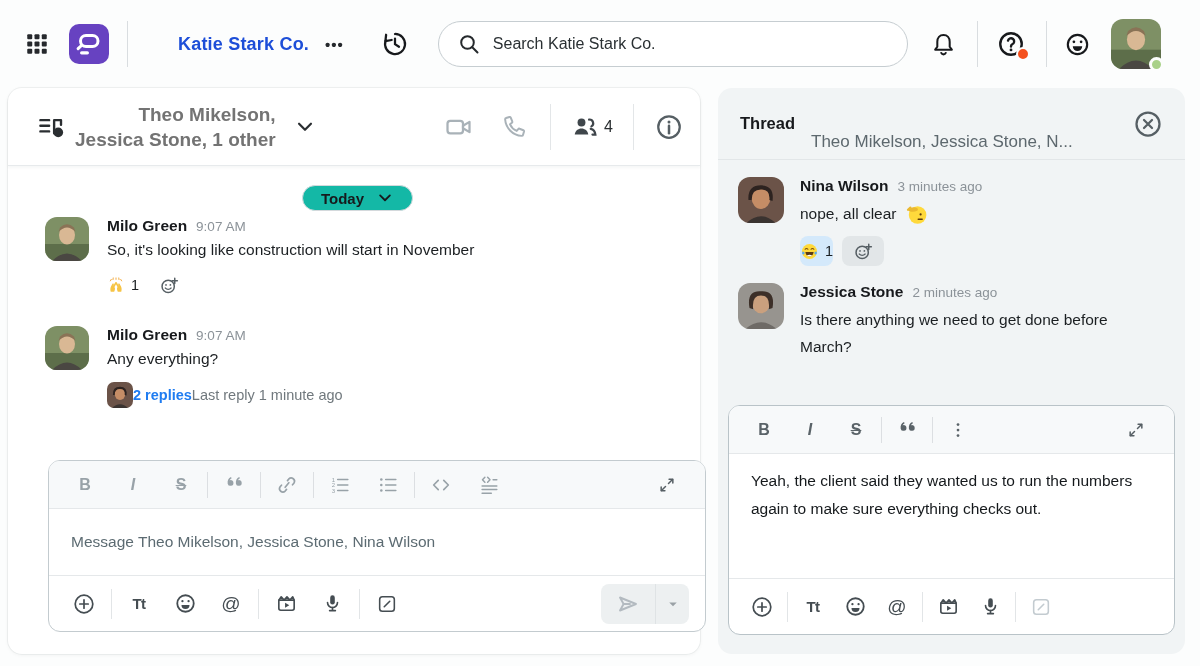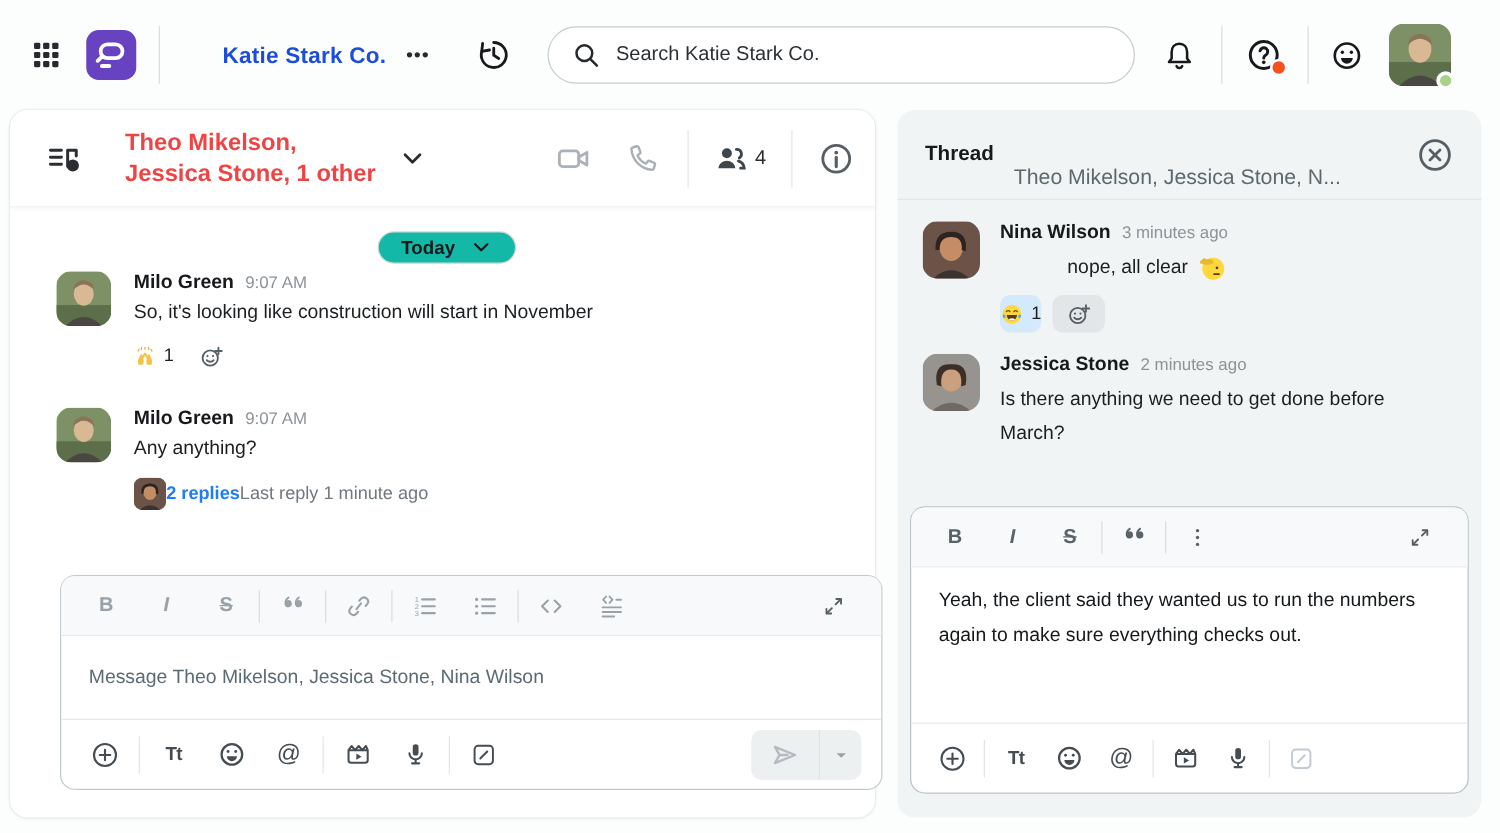--- a/index.html
+++ b/index.html
@@ -28,21 +28,21 @@
   .user-avatar .ph { border-radius:12px; overflow:hidden; width:50px; height:50px; }
   .status-dot { position:absolute; right:-3px; bottom:-3px; width:15px; height:15px; border-radius:50%; background:#a9d189; border:3px solid #fcfdfd; }
 
   
   .chat-panel { position:absolute; left:8px; top:88px; width:692px; height:566px; background:#fff; border-radius:14px; box-shadow:0 0 0 1px rgba(20,30,40,.05), 0 1px 4px rgba(20,30,40,.05); }
   .thread-panel { position:absolute; left:718px; top:88px; width:467px; height:566px; background:#f1f4f5; border-radius:14px; }
 
   
   .chat-header { height:78px; display:flex; align-items:center; border-bottom:1px solid #e7eaec; box-shadow:0 2px 3px rgba(30,40,50,.04); border-radius:14px 14px 0 0; }
   .queue-btn { margin-left:28px; width:30px; height:30px; color:#2a2e31; }
-  .chat-title { margin-left:34px; font-size:19px; font-weight:bold; color:#ef4444; line-height:25px; cursor:pointer; }
+  .chat-title { margin-left:9px; font-size:19px; font-weight:bold; color:#737373; line-height:25px; cursor:pointer;text-align:right; }
   .title-chevron { margin-left:18px; width:22px; height:22px; color:#2a2e31; cursor:pointer; }
   .hdr-actions { margin-left:auto; margin-right:16px; display:flex; align-items:center; }
   .hdr-btn { width:30px; height:30px; }
   .hdr-btn.dim { color:#a9b2b8; }
   .hdr-btn.dark { color:#3f464b; }
   .hdr-sep { width:1px; height:46px; background:#e3e6e8; margin:0 20px; }
   .people-group { display:flex; align-items:center; color:#3f464b; cursor:pointer; }
   .people-count { font-size:16px; color:#2a2e31; margin-left:5px; }
   .gap26 { margin-left:26px; }
 
@@ -97,21 +97,21 @@
   .send-btn { margin-left:auto; margin-right:4px; width:56px; height:36px; border-radius:18px; background:#6a3fc3; display:flex; align-items:center; justify-content:center; color:#fff; border:none; cursor:pointer; }
 
   
   .thread-header { height:72px; display:flex; align-items:center; padding:0 22px; border-bottom:1px solid #e2e6e8; }
   .thread-title { font-size:16.5px; font-weight:bold; color:#17191c; }
   .thread-subtitle { margin-left:16px; font-size:17px; color:#5d686e; white-space:nowrap;margin-top:36px; }
   .thread-close { margin-left:auto; width:30px; height:30px; color:#565f64; cursor:pointer; flex:none; }
   .t-msg { display:flex; padding-left:20px; margin-top:17px; }
   .t-avatar { width:46px; height:46px; border-radius:12px; overflow:hidden; flex:none; cursor:pointer; }
   .t-body { margin-left:16px; }
-  .t-text { margin-top:5px; font-size:15.5px; color:#1b1f22; line-height:27px; max-width:360px; display:flex; align-items:center; gap:8px; flex-wrap:wrap;justify-content:flex-end; }
+  .t-text { margin-top:5px; font-size:15.5px; color:#1b1f22; line-height:27px; max-width:360px; display:flex; align-items:center; gap:8px; flex-wrap:wrap; }
   .t-text.block { display:block; }
 
   .ebtn { background:none; border:none; cursor:pointer; padding:0; font-family:"Liberation Sans",sans-serif; }
 </style>
 </head>
 <body>
 
 <svg width="0" height="0" style="position:absolute">
   <defs>
     <symbol id="i-grid" viewBox="0 0 24 24">
@@ -422,21 +422,21 @@
           <ellipse cx="22" cy="18" rx="8" ry="9.5" fill="#d9b894"></ellipse>
           <path d="M13.5 15q8.5-9 17 0l-1.5-4.5q-7-6.5-14 0z" fill="#8a7356"></path>
           <path d="M7 44q15-15 30 0z" fill="#4a4742"></path>
         </svg>
       </div>
       <div class="msg-body">
         <div class="msg-head">
           <span class="msg-author">Milo Green</span>
           <span class="msg-time">9:07 AM</span>
         </div>
-        <div class="msg-text">Any anything?</div>
+        <div class="msg-text">Any everything?</div>
         <div class="reply-row">
           <div class="reply-avatar">
             <svg viewBox="0 0 44 44" width="26" height="26">
               <rect width="44" height="44" fill="#6b5348"></rect>
               <ellipse cx="22" cy="20" rx="9" ry="10.5" fill="#c58d66"></ellipse>
               <path d="M10 22q-1-14 12-14 13 0 11 15l-3-1q1-10-8-10-9 0-9 10z" fill="#2d2320"></path>
               <path d="M8 44q14-13 28 0z" fill="#3a3330"></path>
             </svg>
           </div>
           <span class="reply-link">2 replies</span>

